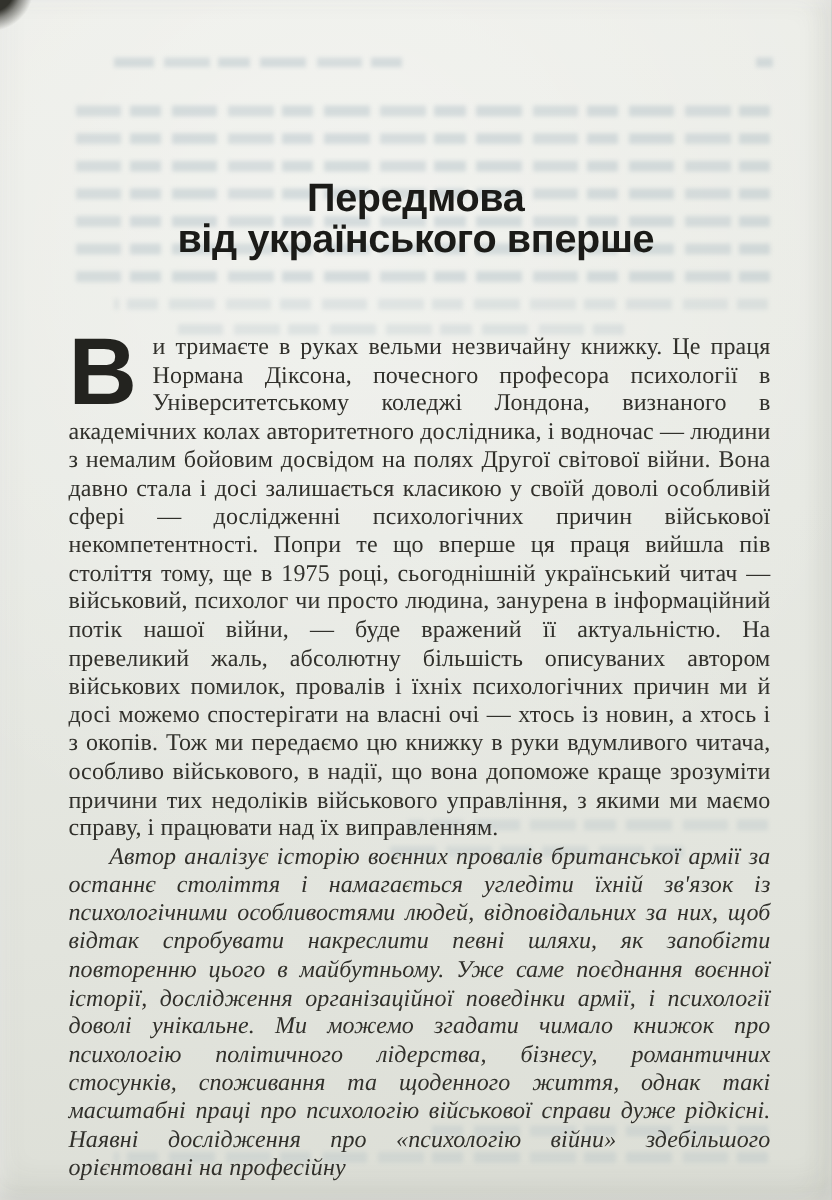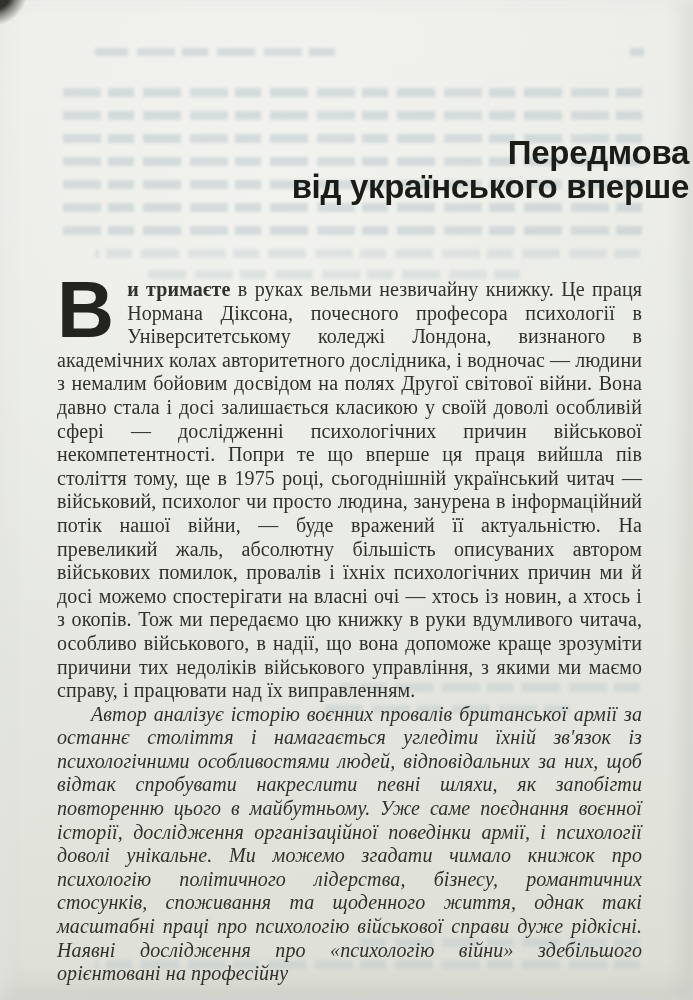--- a/index.html
+++ b/index.html
@@ -34,22 +34,22 @@
     filter: blur(1.7px);
     opacity: 0.34;
     background: repeating-linear-gradient(90deg,
       #9db0ba 0px, #9db0ba 26px, rgba(157,176,186,0) 26px, rgba(157,176,186,0) 33px,
       #a4b5be 33px, #a4b5be 71px, rgba(157,176,186,0) 71px, rgba(157,176,186,0) 80px,
       #9db0ba 80px, #9db0ba 118px, rgba(157,176,186,0) 118px, rgba(157,176,186,0) 127px);
   }
   .st-line.fainter { opacity: 0.22; }
   .title {
     position: absolute; left: 0; right: 0; top: 132px;
-    margin: 4px; z-index: 2;
-    text-align: right;
+    margin: 16px; z-index: 2;
+    text-align: center;
     font-family: "Liberation Sans", "DejaVu Sans", sans-serif;
     font-weight: 700;
     font-size: 33px;
     line-height: 34px;
     letter-spacing: -0.3px;
     color: #1b1b18;
   }
   .body-text {
     position: absolute; left: 57px; top: 278px; width: 585px; z-index: 2;
     text-align: justify;
@@ -63,21 +63,21 @@
   .dropcap {
     float: left;
     font-family: "Liberation Sans", "DejaVu Sans", sans-serif;
     font-weight: 700;
     font-size: 79px;
     line-height: 58px;
     padding: 0;
     margin: 3px 13px 0 0;
     color: #23231f;
   }
-  .lead-bold { font-weight: 700; }
+  .lead-bold { font-weight: 400; }
 </style>
 </head>
 <body>
 
 <div class="page">
 
   <div class="corner-artifact"></div>
 
   <div class="showthrough">
 

